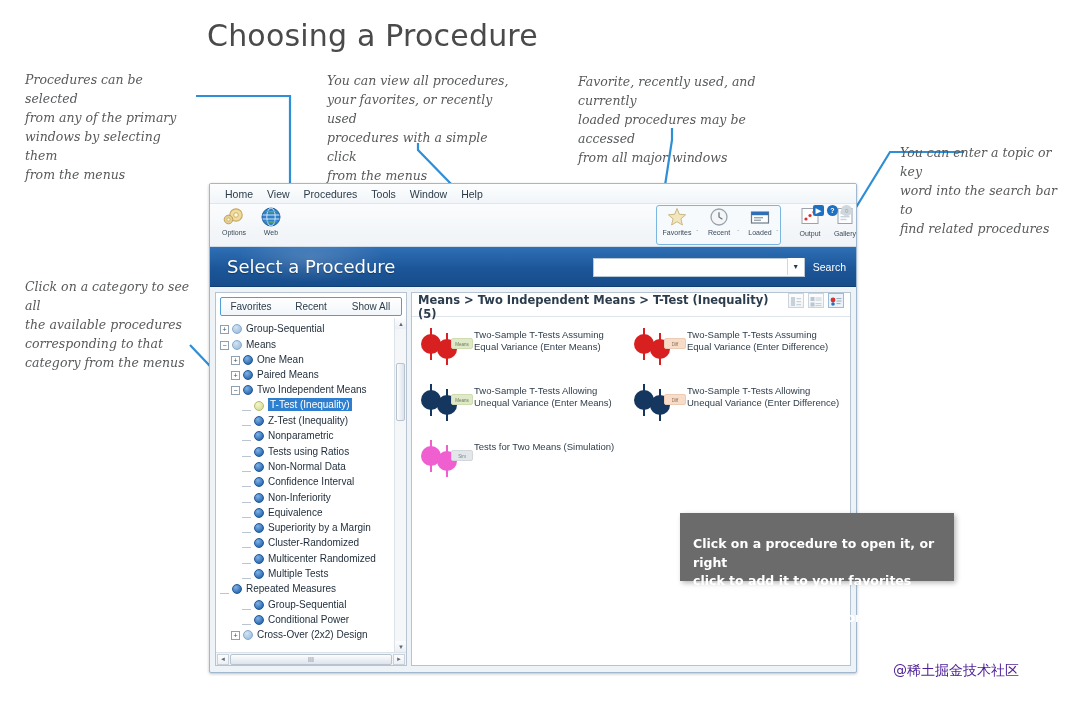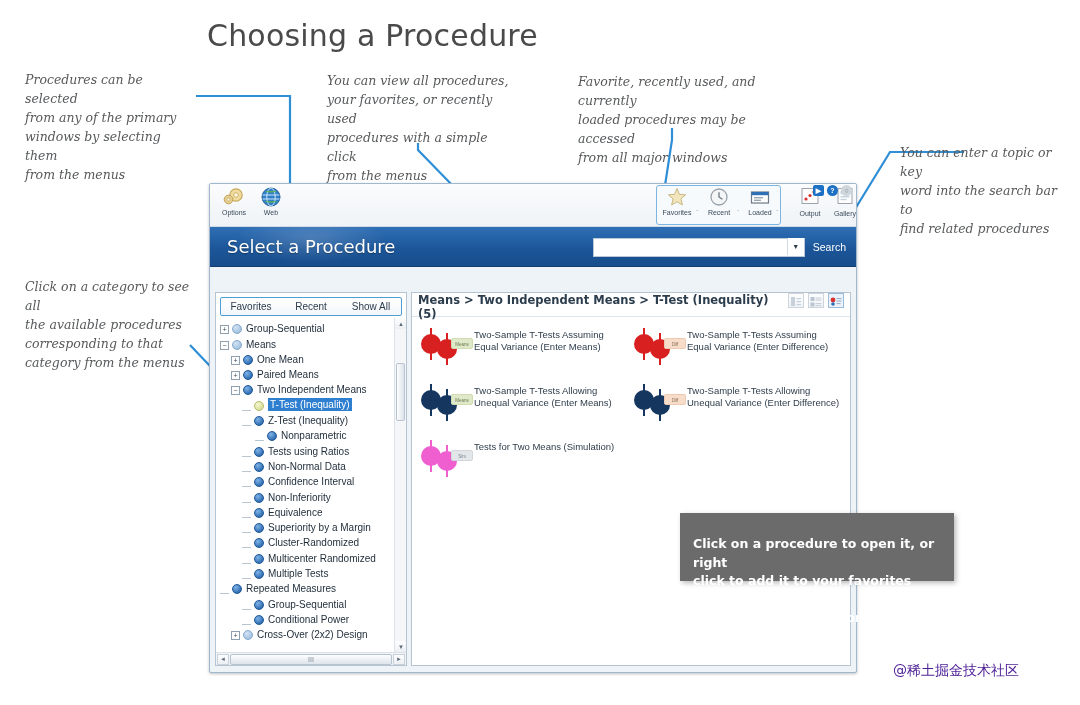--- a/index.html
+++ b/index.html
@@ -441,20 +441,28 @@
 <div class="callout" id="callout-search">You can enter a topic or key
 word into the search bar to
 find related procedures</div>
 <div class="callout" id="callout-category">Click on a category to see all
 the available procedures
 corresponding to that
 category from the menus</div>
 
 <div id="app-window">
 
+  <div id="menu-bar">
+    <div class="menu-item">Home</div>
+    <div class="menu-item">View</div>
+    <div class="menu-item">Procedures</div>
+    <div class="menu-item">Tools</div>
+    <div class="menu-item">Window</div>
+    <div class="menu-item">Help</div>
+  </div>
 
   <div id="ribbon">
 
     <div class="ribbon-btn" id="rb-options">
       <span class="glyph">
         <svg width="24" height="22" viewBox="0 0 24 22">
           <circle cx="14" cy="9" r="6.2" fill="#f0dba0" stroke="#c9ab5e" stroke-width="1.2"></circle>
           <circle cx="14" cy="9" r="2.3" fill="#fff8e0" stroke="#c9ab5e" stroke-width=".9"></circle>
           <circle cx="6.5" cy="13.5" r="4.3" fill="#e7cf94" stroke="#c0a257" stroke-width="1"></circle>
           <circle cx="6.5" cy="13.5" r="1.5" fill="#fffbea" stroke="#c0a257" stroke-width=".7"></circle>
@@ -594,21 +602,21 @@
             <div class="tnode selected" style="padding-left: 26px;">
               <span class="dash"></span>
               <span class="bullet sel"></span>
               <span class="lab">T-Test (Inequality)</span>
             </div>
             <div class="tnode" style="padding-left: 26px;">
               <span class="dash"></span>
               <span class="bullet"></span>
               <span class="lab">Z-Test (Inequality)</span>
             </div>
-            <div class="tnode" style="padding-left: 26px; margin-left: 13px;">
+            <div class="tnode" style="padding-left: 26px;">
               <span class="dash"></span>
               <span class="bullet"></span>
               <span class="lab">Nonparametric</span>
             </div>
             <div class="tnode" style="padding-left: 26px;">
               <span class="dash"></span>
               <span class="bullet"></span>
               <span class="lab">Tests using Ratios</span>
             </div>
             <div class="tnode" style="padding-left: 26px;">

